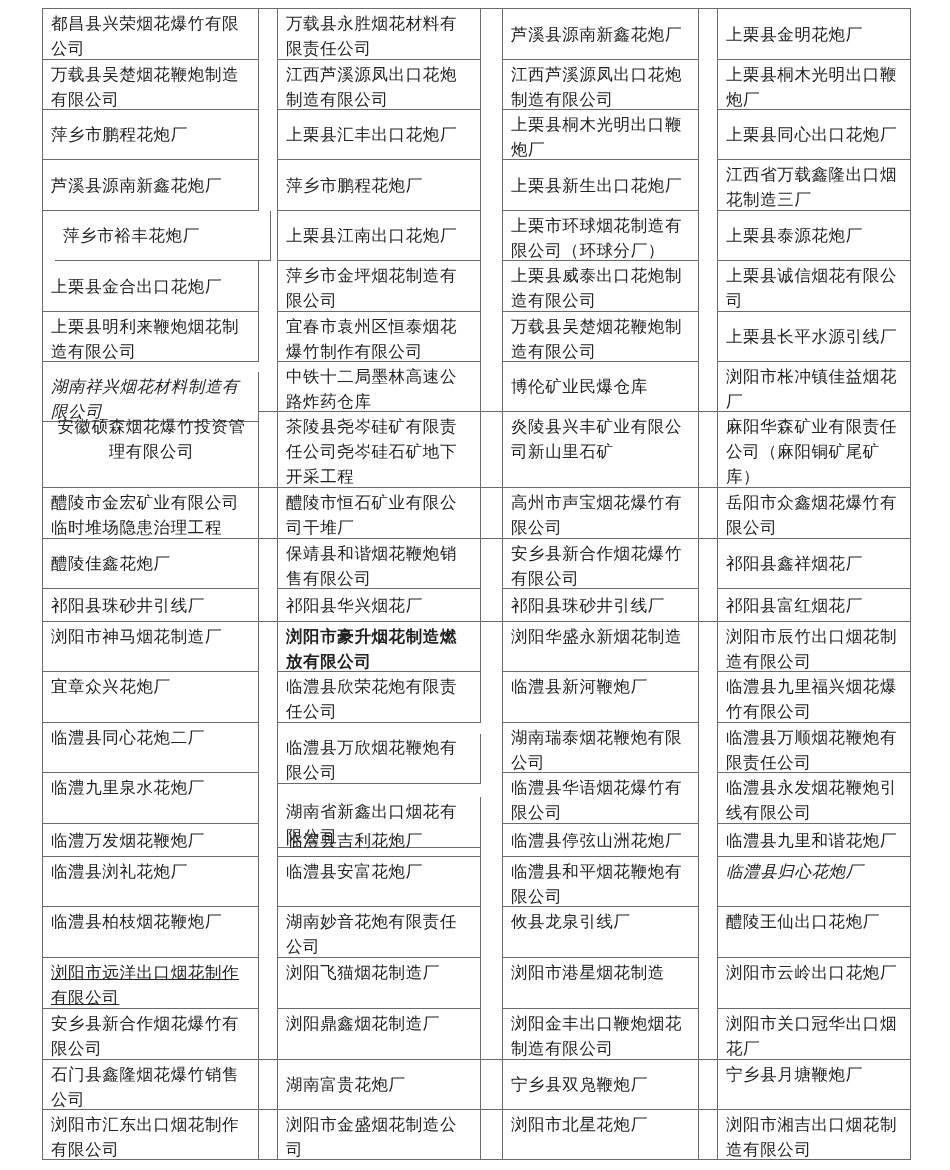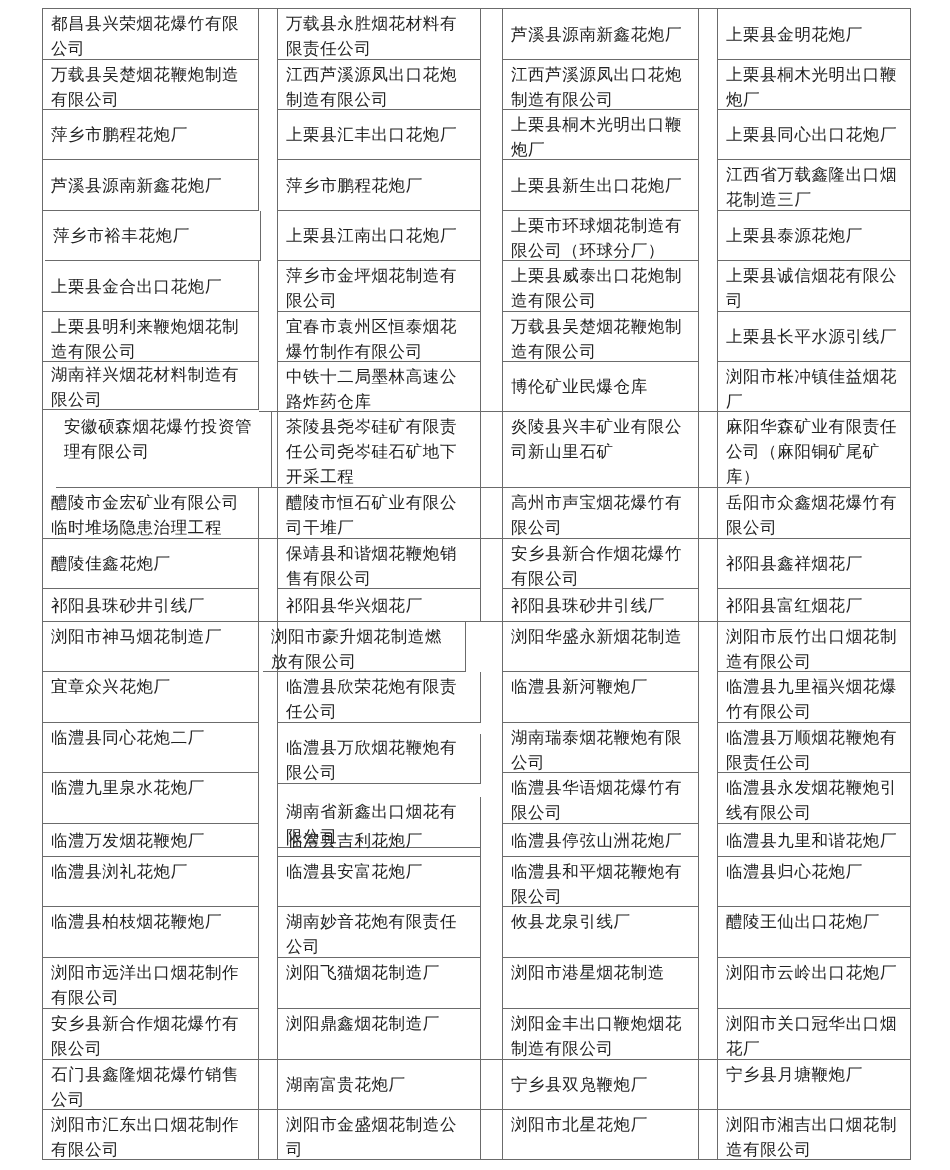--- a/index.html
+++ b/index.html
@@ -122,21 +122,21 @@
     </div>
     <div class="cell vc" style="left: 235px; width: 203px; top: 151px; height: 51px;">
       <span>萍乡市鹏程花炮厂</span>
     </div>
     <div class="cell vc" style="left: 460px; width: 196px; top: 151px; height: 51px;">
       <span>上栗县新生出口花炮厂</span>
     </div>
     <div class="cell vt" style="left: 675px; width: 193px; top: 151px; height: 51px;">
       <span>江西省万载鑫隆出口烟花制造三厂</span>
     </div>
-    <div class="cell vc" style="left: 2px; width: 216px; top: 202px; height: 50px;">
+    <div class="cell vc" style="left: 12px; width: 216px; top: 202px; height: 50px;">
       <span>萍乡市裕丰花炮厂</span>
     </div>
     <div class="cell vc" style="left: 235px; width: 203px; top: 202px; height: 50px;">
       <span>上栗县江南出口花炮厂</span>
     </div>
     <div class="cell vt" style="left: 460px; width: 196px; top: 202px; height: 50px;">
       <span>上栗市环球烟花制造有限公司（环球分厂）</span>
     </div>
     <div class="cell vc" style="left: 675px; width: 193px; top: 202px; height: 50px;">
       <span>上栗县泰源花炮厂</span>
@@ -158,33 +158,33 @@
     </div>
     <div class="cell vt" style="left: 235px; width: 203px; top: 303px; height: 50px;">
       <span>宜春市袁州区恒泰烟花爆竹制作有限公司</span>
     </div>
     <div class="cell vt" style="left: 460px; width: 196px; top: 303px; height: 50px;">
       <span>万载县吴楚烟花鞭炮制造有限公司</span>
     </div>
     <div class="cell vc" style="left: 675px; width: 193px; top: 303px; height: 50px;">
       <span>上栗县长平水源引线厂</span>
     </div>
-    <div class="cell vt" style="left: 0px; width: 216px; top: 351px; height: 50px;">
+    <div class="cell vt" style="left: 0px; width: 216px; top: 363px; height: 50px; font-style: italic;">
       <span>湖南祥兴烟花材料制造有限公司</span>
     </div>
     <div class="cell vt" style="left: 235px; width: 203px; top: 353px; height: 50px;">
       <span>中铁十二局墨林高速公路炸药仓库</span>
     </div>
     <div class="cell vc" style="left: 460px; width: 196px; top: 353px; height: 50px;">
       <span>博伦矿业民爆仓库</span>
     </div>
     <div class="cell vt" style="left: 675px; width: 193px; top: 353px; height: 50px;">
       <span>浏阳市枨冲镇佳益烟花厂</span>
     </div>
-    <div class="cell vt" style="left: 13px; width: 216px; top: 403px; height: 76px;">
+    <div class="cell vt" style="left: 0px; width: 216px; top: 403px; height: 76px; text-align: center;">
       <span>安徽硕森烟花爆竹投资管理有限公司</span>
     </div>
     <div class="cell vt" style="left: 235px; width: 203px; top: 403px; height: 76px;">
       <span>茶陵县尧岑硅矿有限责任公司尧岑硅石矿地下开采工程</span>
     </div>
     <div class="cell vt" style="left: 460px; width: 196px; top: 403px; height: 76px;">
       <span>炎陵县兴丰矿业有限公司新山里石矿</span>
     </div>
     <div class="cell vt" style="left: 675px; width: 193px; top: 403px; height: 76px;">
       <span>麻阳华森矿业有限责任公司（麻阳铜矿尾矿库）</span>
@@ -221,21 +221,21 @@
     </div>
     <div class="cell vc" style="left: 460px; width: 196px; top: 580px; height: 33px;">
       <span>祁阳县珠砂井引线厂</span>
     </div>
     <div class="cell vc" style="left: 675px; width: 193px; top: 580px; height: 33px;">
       <span>祁阳县富红烟花厂</span>
     </div>
     <div class="cell vt" style="left: 0px; width: 216px; top: 613px; height: 50px;">
       <span>浏阳市神马烟花制造厂</span>
     </div>
-    <div class="cell vt" style="left: 220px; width: 203px; top: 613px; height: 50px;">
+    <div class="cell vt" style="left: 235px; width: 203px; top: 613px; height: 50px; font-weight: bold;">
       <span>浏阳市豪升烟花制造燃放有限公司</span>
     </div>
     <div class="cell vt" style="left: 675px; width: 193px; top: 613px; height: 50px;">
       <span>浏阳市辰竹出口烟花制造有限公司</span>
     </div>
     <div class="cell vt" style="left: 460px; width: 196px; top: 613px; height: 50px;">
       <span>浏阳华盛永新烟花制造</span>
     </div>
     <div class="cell vt" style="left: 0px; width: 216px; top: 663px; height: 51px;">
       <span>宜章众兴花炮厂</span>
@@ -287,36 +287,36 @@
     </div>
     <div class="cell vt" style="left: 0px; width: 216px; top: 848px; height: 50px;">
       <span>临澧县浏礼花炮厂</span>
     </div>
     <div class="cell vt" style="left: 235px; width: 203px; top: 848px; height: 50px;">
       <span>临澧县安富花炮厂</span>
     </div>
     <div class="cell vt" style="left: 460px; width: 196px; top: 848px; height: 50px;">
       <span>临澧县和平烟花鞭炮有限公司</span>
     </div>
-    <div class="cell vt" style="left: 675px; width: 193px; top: 848px; height: 50px;">
+    <div class="cell vt" style="left: 675px; width: 193px; top: 848px; height: 50px; font-style: italic;">
       <span>临澧县归心花炮厂</span>
     </div>
     <div class="cell vt" style="left: 0px; width: 216px; top: 898px; height: 51px;">
       <span>临澧县柏枝烟花鞭炮厂</span>
     </div>
     <div class="cell vt" style="left: 235px; width: 203px; top: 898px; height: 51px;">
       <span>湖南妙音花炮有限责任公司</span>
     </div>
     <div class="cell vt" style="left: 460px; width: 196px; top: 898px; height: 51px;">
       <span>攸县龙泉引线厂</span>
     </div>
     <div class="cell vt" style="left: 675px; width: 193px; top: 898px; height: 51px;">
       <span>醴陵王仙出口花炮厂</span>
     </div>
-    <div class="cell vt" style="left: 0px; width: 216px; top: 949px; height: 51px;">
+    <div class="cell vt" style="left: 0px; width: 216px; top: 949px; height: 51px; text-decoration: underline;">
       <span>浏阳市远洋出口烟花制作有限公司</span>
     </div>
     <div class="cell vt" style="left: 235px; width: 203px; top: 949px; height: 51px;">
       <span>浏阳飞猫烟花制造厂</span>
     </div>
     <div class="cell vt" style="left: 675px; width: 193px; top: 949px; height: 51px;">
       <span>浏阳市云岭出口花炮厂</span>
     </div>
     <div class="cell vt" style="left: 460px; width: 196px; top: 949px; height: 51px;">
       <span>浏阳市港星烟花制造</span>

